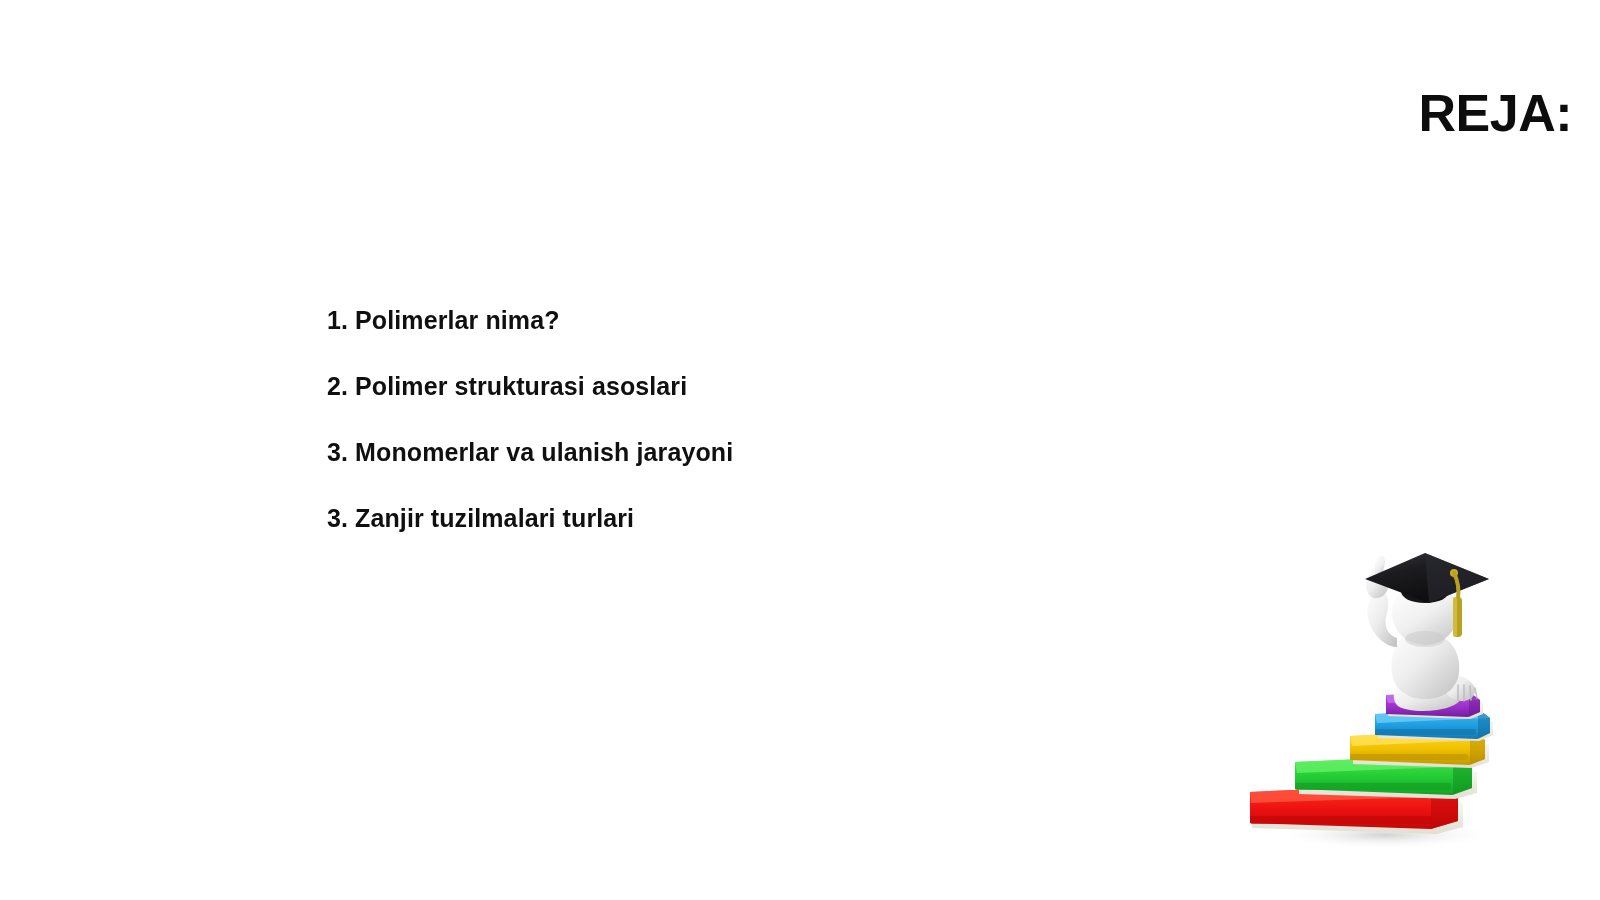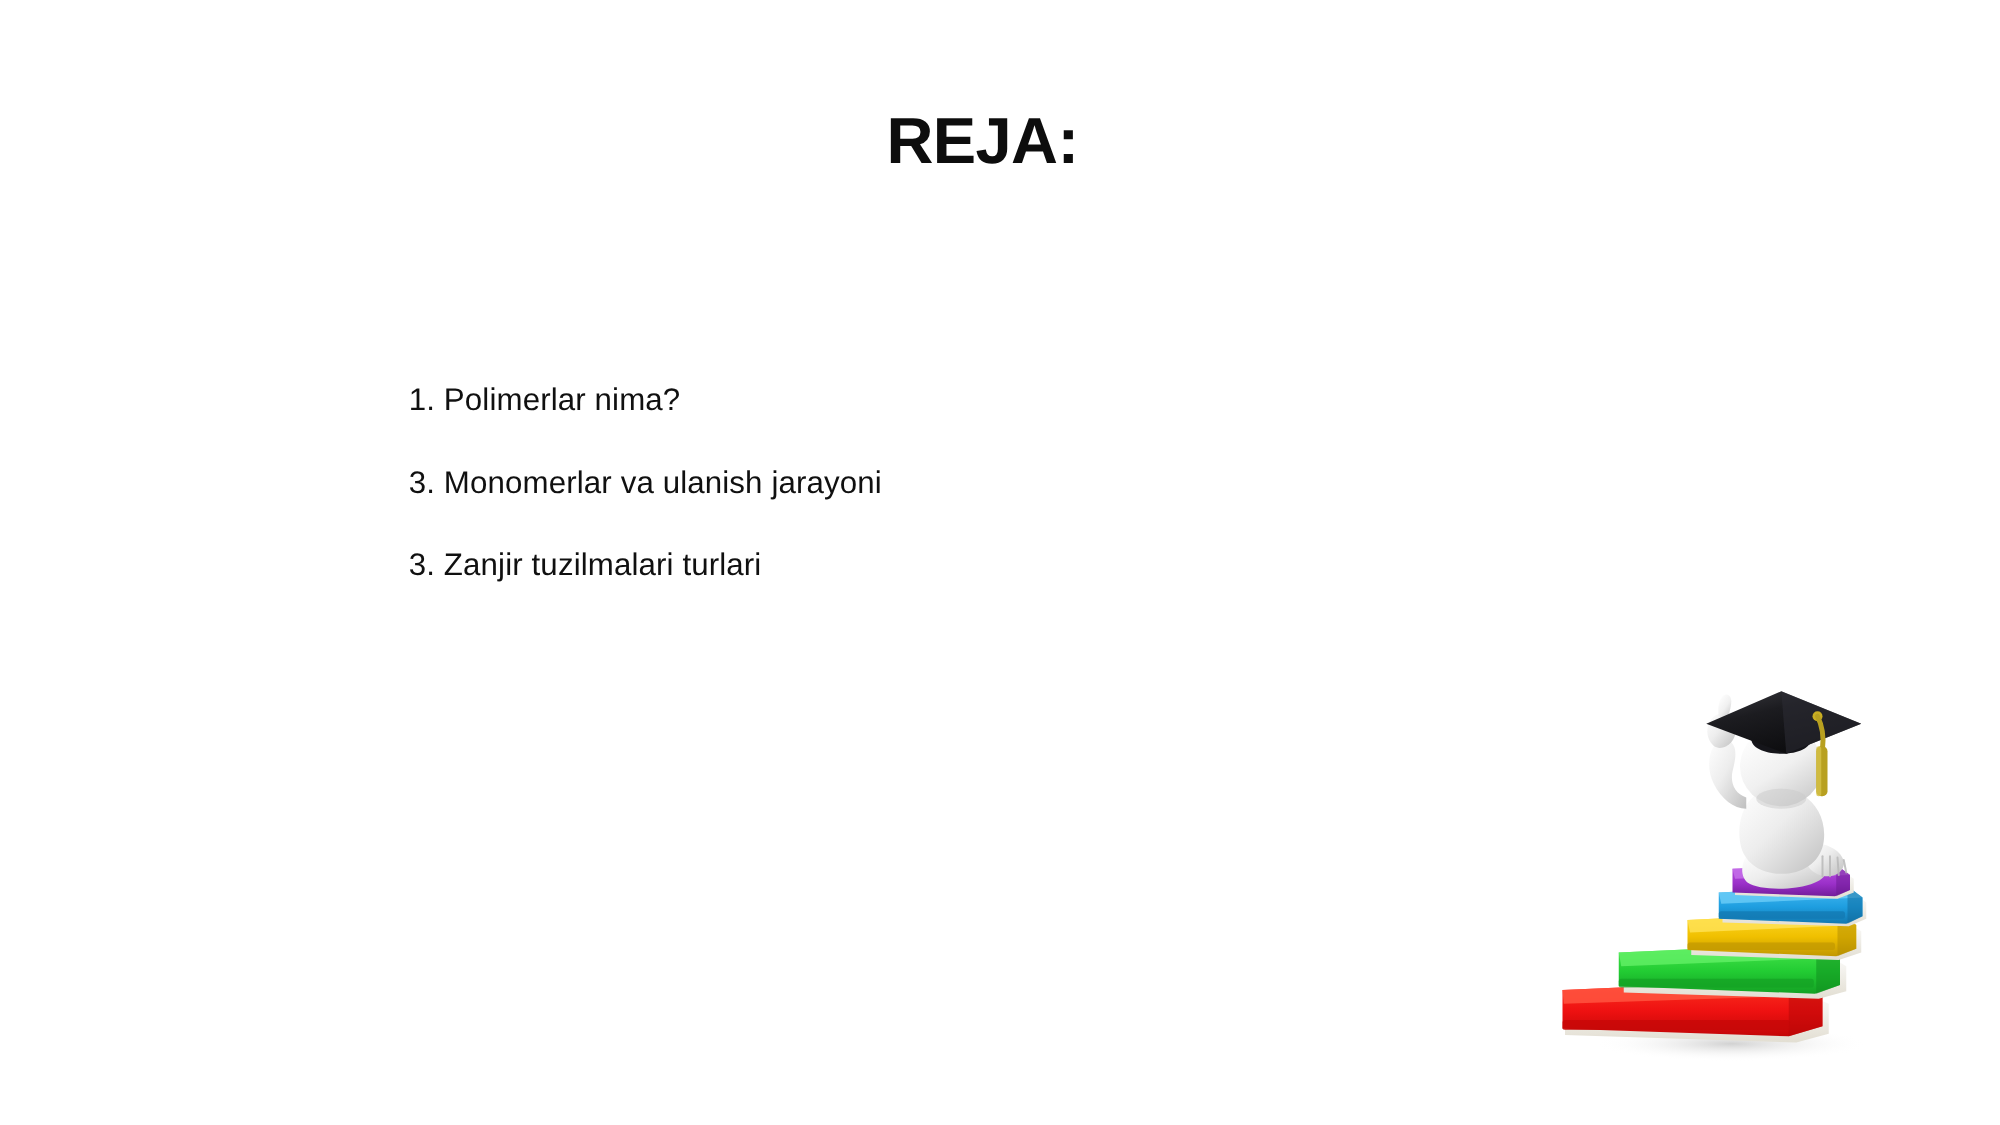--- a/index.html
+++ b/index.html
@@ -17,41 +17,41 @@
     background: #ffffff;
     overflow: hidden;
   }
 
   
   #slide-title {
     position: absolute;
     left: 0;
     top: 86px;
     width: 1572px;
-    text-align: center;
+    text-align: right;
     font-size: 52px;
     font-weight: 700;
     letter-spacing: -0.5px;
     color: #0d0d0d;
     line-height: 1.05;
     white-space: nowrap;
   }
 
   
   #agenda-list {
     position: absolute;
     left: 327px;
     top: 308px;
     margin: 0;
     padding: 0;
     list-style: none;
   }
   .agenda-item {
     font-size: 25px;
-    font-weight: 400;
+    font-weight: 700;
     color: #101010;
     line-height: 1.0;
     margin: 0 0 41px 0;
     white-space: nowrap;
     letter-spacing: 0.1px;
   }
   .agenda-item:last-child { margin-bottom: 0; }
 
   
   #illustration {
@@ -65,20 +65,21 @@
 </style>
 </head>
 <body>
 
 <div id="slide">
 
   <div id="slide-title">REJA:</div>
 
   <ul id="agenda-list">
     <li class="agenda-item">1. Polimerlar nima?</li>
+    <li class="agenda-item">2. Polimer strukturasi asoslari</li>
     <li class="agenda-item">3. Monomerlar va ulanish jarayoni</li>
     <li class="agenda-item">3. Zanjir tuzilmalari turlari</li>
   </ul>
 
   <div id="illustration">
     <svg width="290" height="320" viewBox="0 0 290 320" xmlns="http://www.w3.org/2000/svg">
       <defs>
         <linearGradient id="gRed" x1="0" y1="0" x2="0" y2="1">
           <stop offset="0%" stop-color="#ff3522"></stop>
           <stop offset="55%" stop-color="#ee1111"></stop>

